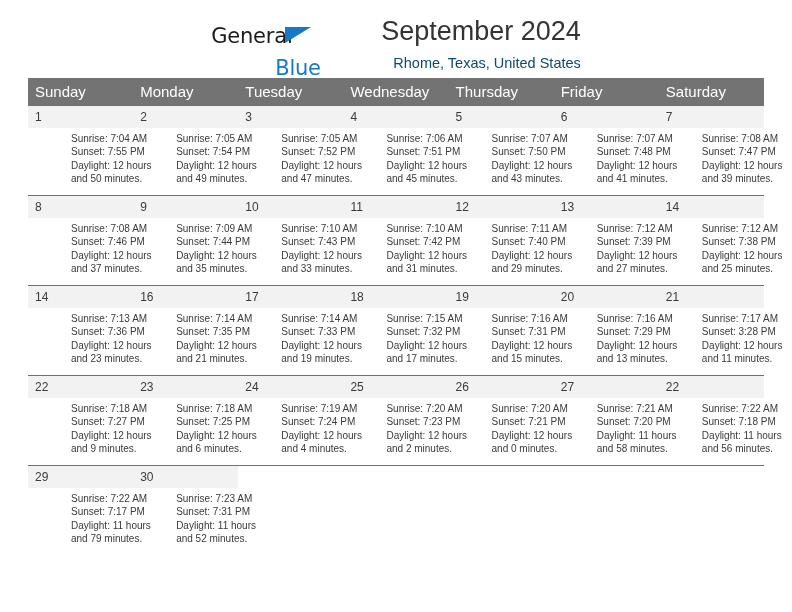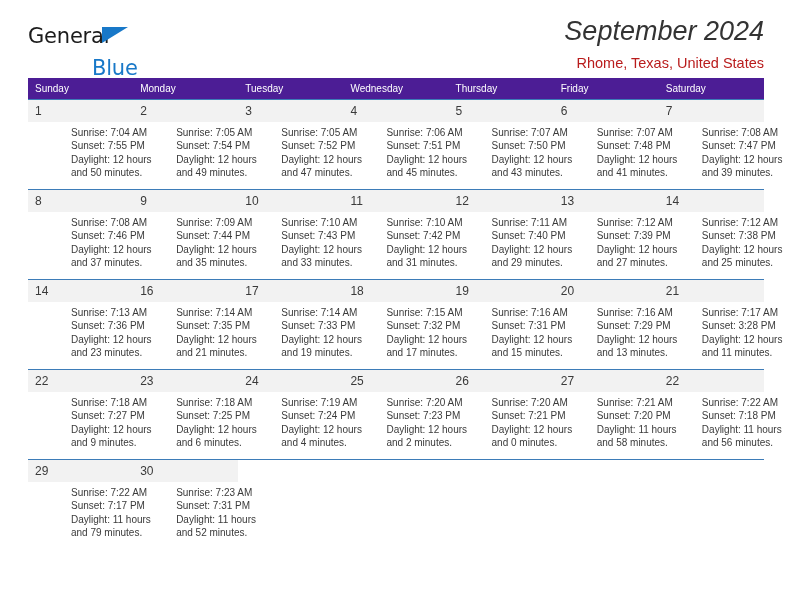--- a/index.html
+++ b/index.html
@@ -21,21 +21,21 @@
     box-sizing: border-box;
     padding: 0 28px;
   }
 
   
   .topbar {
     position: relative;
     height: 74px;
     display: flex;
     align-items: flex-start;
-    justify-content: space-between;
+    justify-content: center;
   }
   .logo {
     position: relative;
     margin-top: 24px;
     width: 170px;
     height: 48px;
     user-select: none;
   }
   .logo-general {
     position: absolute;
@@ -67,41 +67,40 @@
   .titleblock {
     text-align: right;
     margin-top: 16px;
   }
   .cal-title {
     font-size: 27px;
     color: #333333;
     font-weight: normal;
     line-height: 1.15;
     white-space: nowrap;
-    font-style: italic;
   }
   .cal-subtitle {
     font-size: 14.5px;
-    color: #b91c1c;
+    color: #0c4a6e;
     margin-top: 8px;
     white-space: nowrap;
   }
 
   
   .calendar {
     width: 736px;
     border-collapse: collapse;
     table-layout: fixed;
     margin-top: 4px;
   }
   .calendar th {
-    background: #4c1d95;
+    background: #737373;
     color: #ffffff;
     font-weight: normal;
-    font-size: 10px;
+    font-size: 15px;
     text-align: left;
     padding: 5px 0 5px 7px;
     border: none;
   }
   .calendar td {
     vertical-align: top;
     padding: 0;
     border: none;
     width: 105.14px;
     height: 89px;

